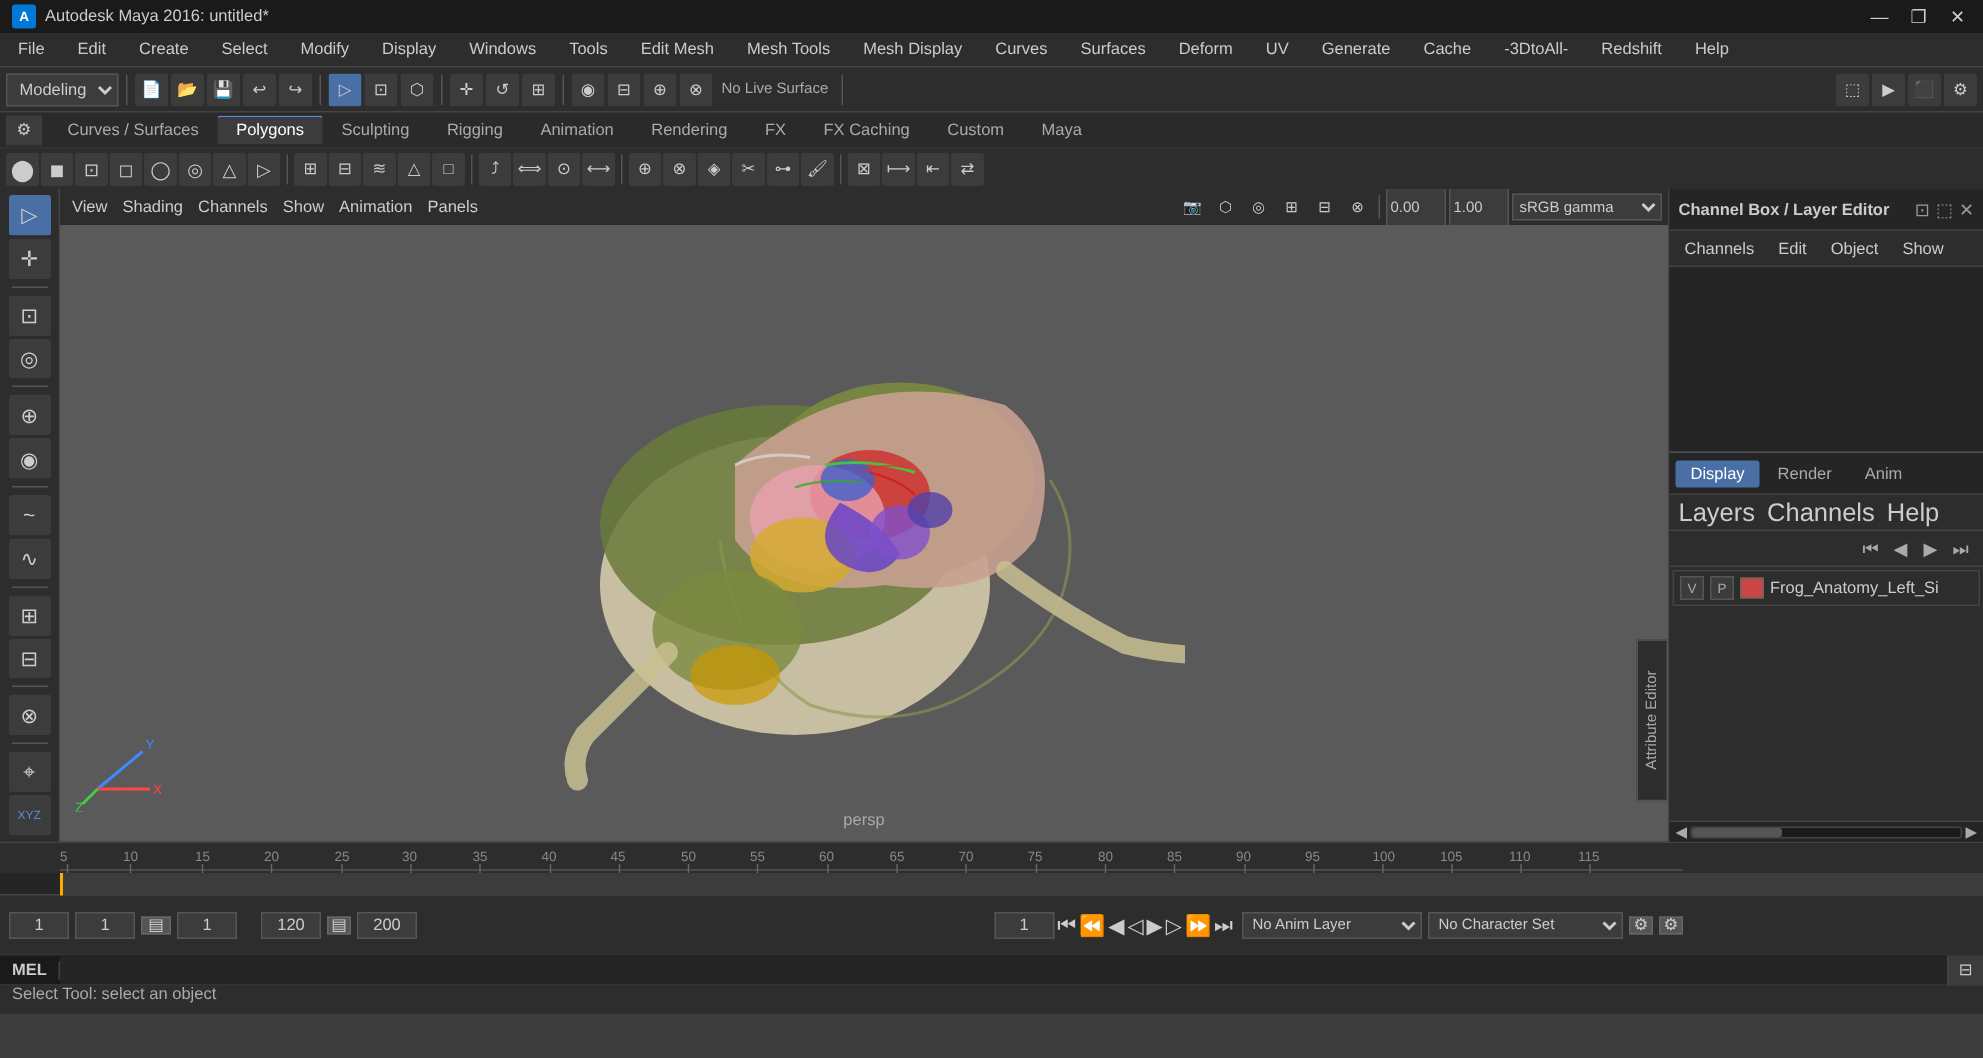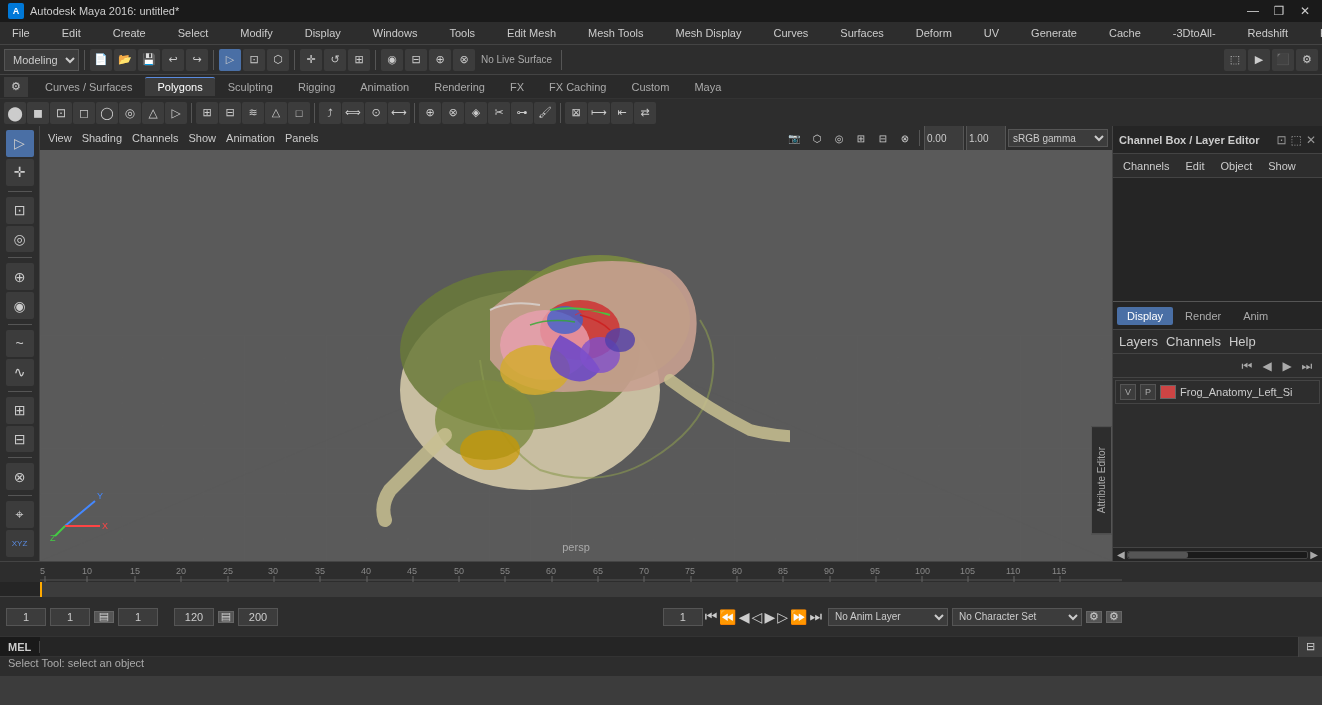--- a/index.html
+++ b/index.html
@@ -7,21 +7,21 @@
     
     
     #title-bar { width: 100%; height: 22px; background: #1a1a1a; display: flex; align-items: center; padding: 0 8px; justify-content: space-between; }
     #title-bar .title-left { display: flex; align-items: center; gap: 6px; }
     #title-bar .title-icon { width: 16px; height: 16px; background: #0078d7; border-radius: 2px; display: flex; align-items: center; justify-content: center; font-size: 9px; color: white; font-weight: bold; }
     #title-bar .title-text { color: #cccccc; font-size: 11px; }
     #title-bar .title-controls { display: flex; gap: 8px; }
     #title-bar .title-controls span { cursor: pointer; color: #cccccc; font-size: 12px; width: 18px; text-align: center; }
 
     
-    #menu-bar { width: 100%; height: 22px; background: #2d2d2d; display: flex; align-items: center; padding: 0 4px; gap: 16px; }
+    #menu-bar { width: 100%; height: 22px; background: #2d2d2d; display: flex; align-items: center; padding: 0 4px; gap: 6px; }
     .menu-item { padding: 2px 8px; cursor: pointer; color: #cccccc; font-size: 11px; white-space: nowrap; }
 
     
     #toolbar1 { width: 100%; height: 30px; background: #2d2d2d; display: flex; align-items: center; padding: 0 4px; gap: 2px; border-top: 1px solid #444; }
     .toolbar-dropdown { background: #3c3c3c; border: 1px solid #555; color: #cccccc; font-size: 11px; padding: 2px 4px; height: 22px; cursor: pointer; }
     .toolbar-separator { width: 1px; height: 20px; background: #555; margin: 0 3px; }
     .toolbar-btn { width: 22px; height: 22px; background: #3c3c3c; border: 1px solid transparent; cursor: pointer; display: flex; align-items: center; justify-content: center; font-size: 11px; color: #cccccc; border-radius: 2px; }
     .toolbar-btn.active { background: #4a6fa5; }
 
     
@@ -58,21 +58,21 @@
     .cb-nav-item { font-size: 11px; color: #cccccc; cursor: pointer; padding: 2px 4px; }
     
     #cb-main { flex: 1; background: #252525; overflow: hidden; }
 
     
     #right-bottom { height: 260px; background: #2d2d2d; border-top: 1px solid #555; display: flex; flex-direction: column; }
     #rb-tabs { height: 28px; display: flex; align-items: center; padding: 0 4px; gap: 2px; background: #252525; border-bottom: 1px solid #444; }
     .rb-tab { padding: 3px 10px; font-size: 11px; color: #aaa; cursor: pointer; border-radius: 2px; }
     .rb-tab.active { background: #4a6fa5; color: #fff; }
     #rb-menu { height: 24px; display: flex; align-items: center; padding: 0 6px; gap: 8px; border-bottom: 1px solid #444; }
-    .rb-menu-item { font-size: 13px; color: #cccccc; cursor: pointer; }
+    .rb-menu-item { font-size: 17px; color: #cccccc; cursor: pointer; }
     #rb-arrows { height: 24px; display: flex; align-items: center; justify-content: flex-end; padding: 0 6px; gap: 2px; border-bottom: 1px solid #444; }
     .rb-arrow { cursor: pointer; color: #aaa; font-size: 12px; width: 18px; text-align: center; }
     #layer-list { flex: 1; padding: 2px; overflow: hidden; }
     .layer-row { height: 24px; display: flex; align-items: center; padding: 0 4px; gap: 4px; background: #2d2d2d; border: 1px solid #444; margin-bottom: 1px; }
     .layer-v-btn { width: 16px; height: 16px; background: #3c3c3c; border: 1px solid #555; font-size: 9px; color: #aaa; display: flex; align-items: center; justify-content: center; cursor: pointer; }
     .layer-p-btn { width: 16px; height: 16px; background: #3c3c3c; border: 1px solid #555; font-size: 9px; color: #aaa; display: flex; align-items: center; justify-content: center; cursor: pointer; }
     .layer-color { width: 16px; height: 14px; background: #cc4444; border: 1px solid #666; }
     .layer-name { font-size: 11px; color: #cccccc; flex: 1; overflow: hidden; text-overflow: ellipsis; white-space: nowrap; }
     #rb-scrollbar { height: 14px; background: #252525; display: flex; align-items: center; padding: 0 2px; border-top: 1px solid #444; }
     .rb-scroll-track { flex: 1; height: 8px; background: #1a1a1a; border: 1px solid #444; border-radius: 2px; }

